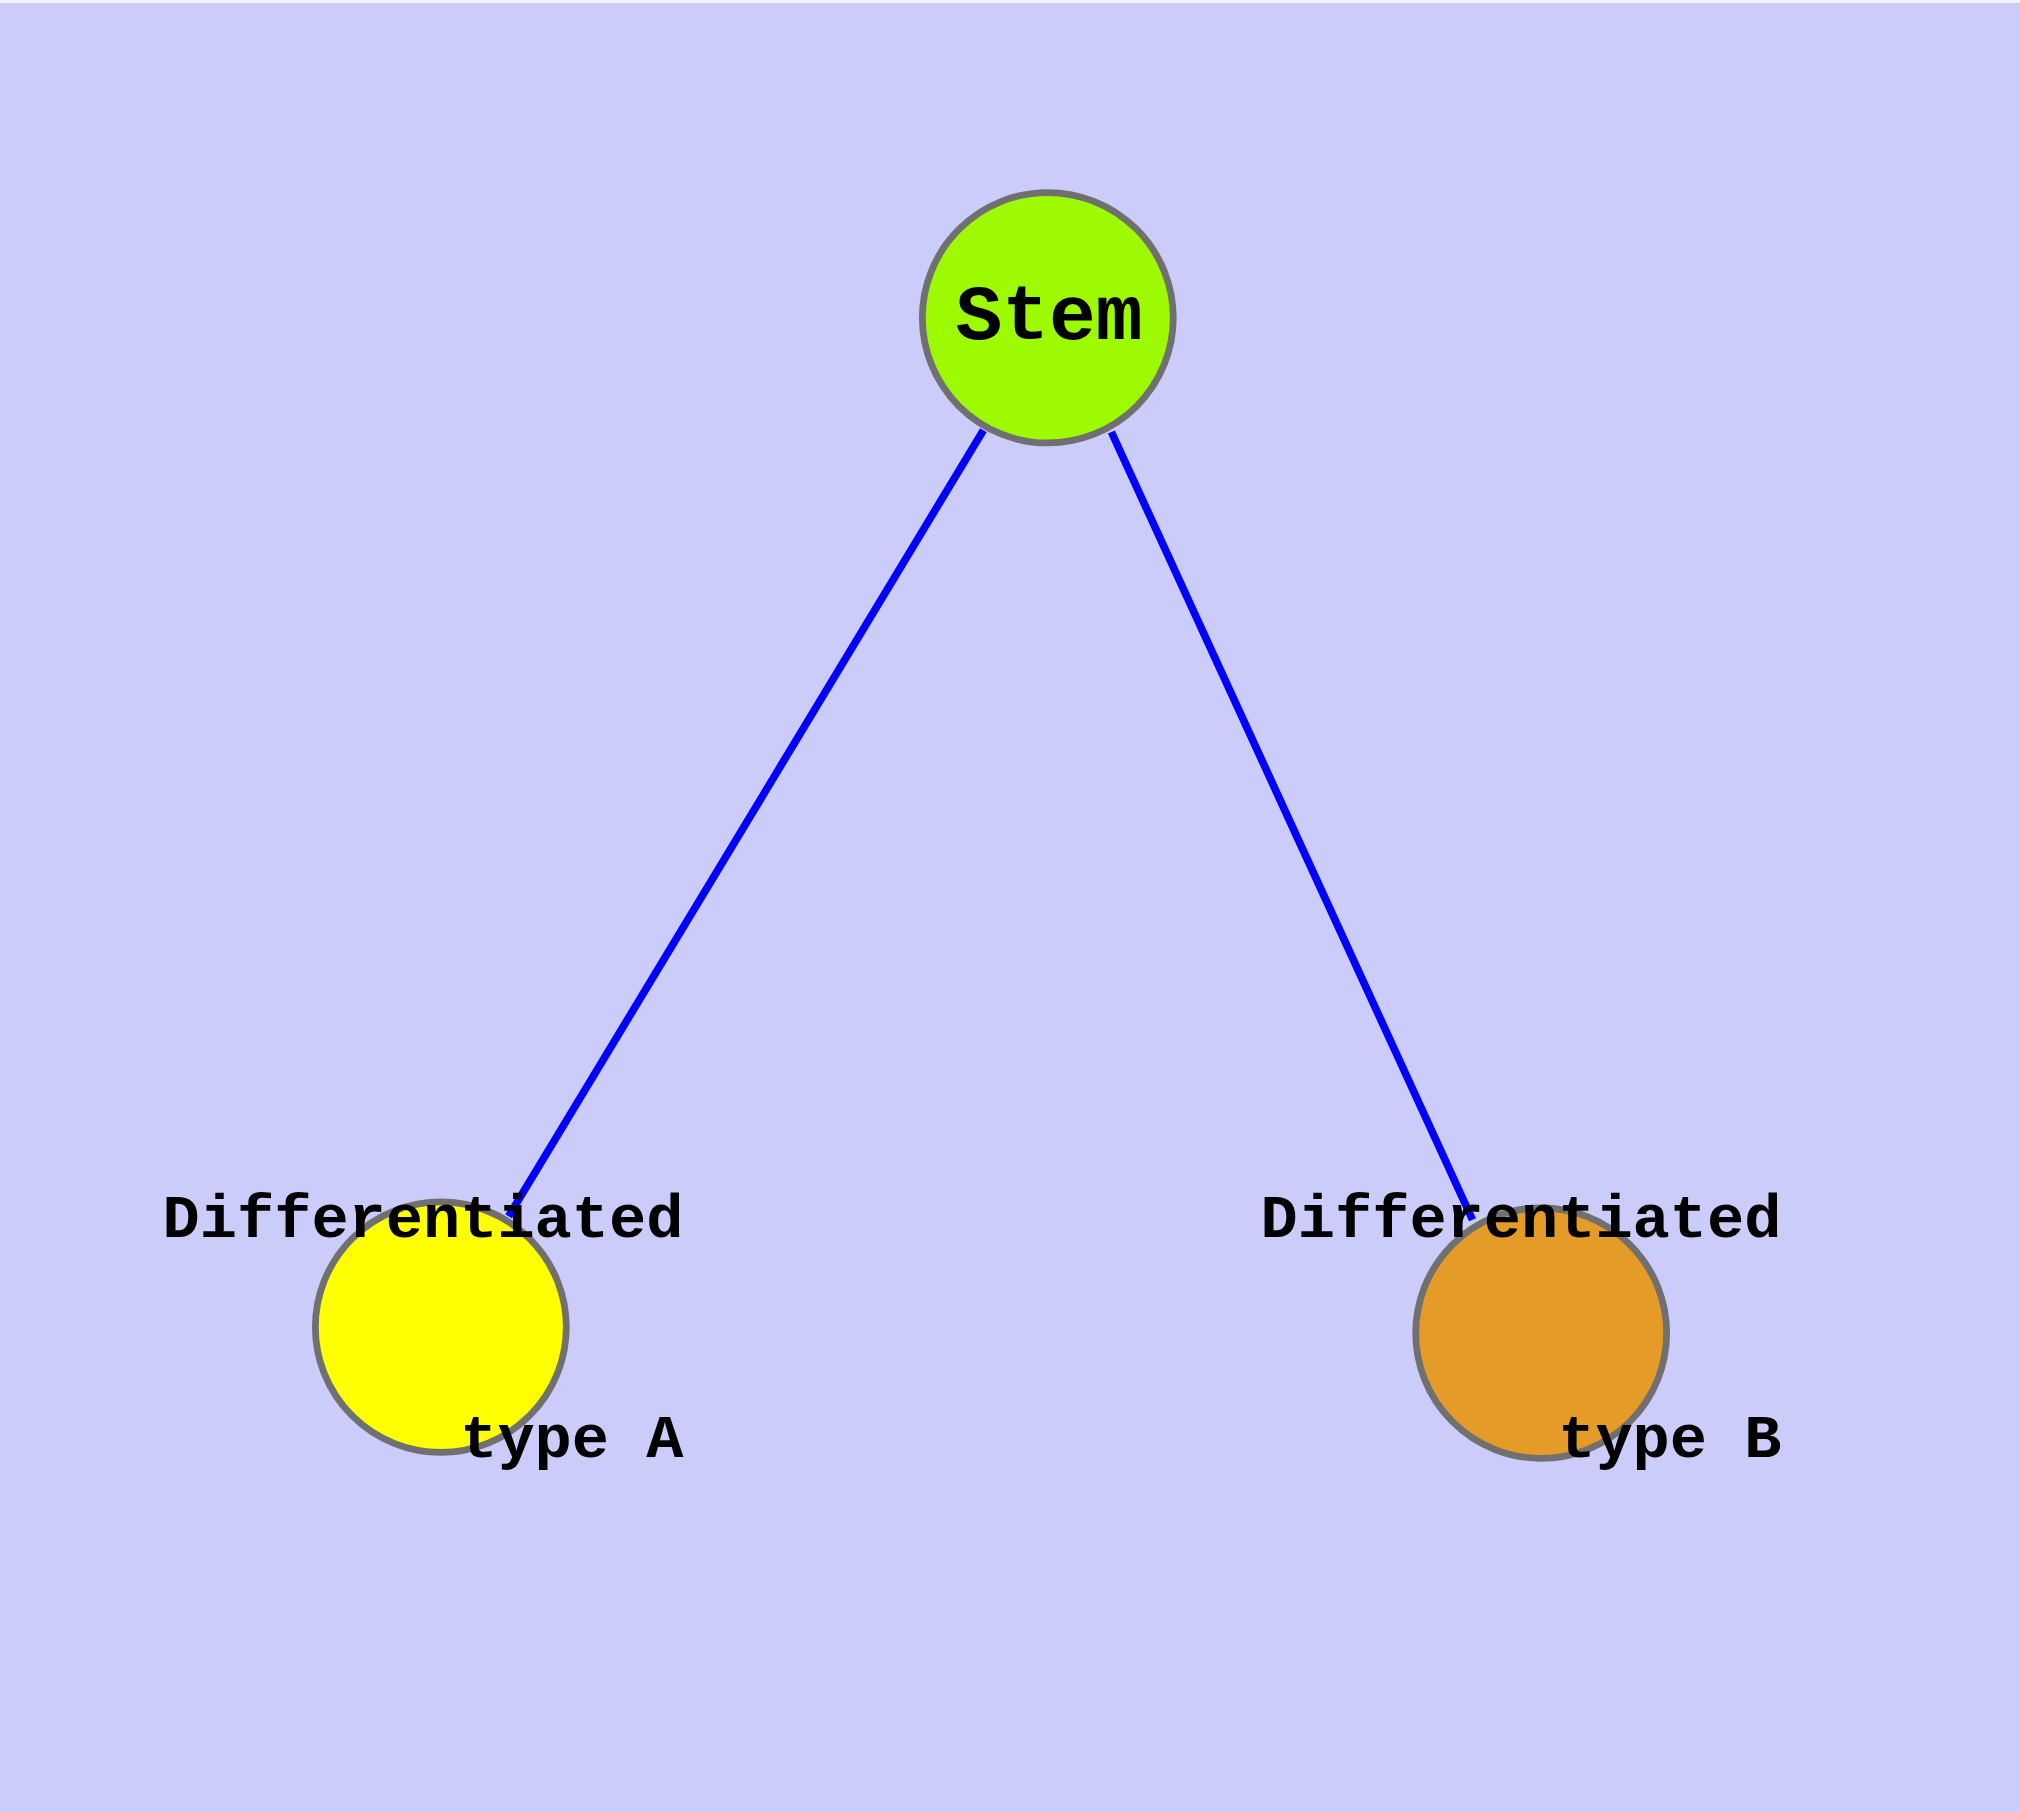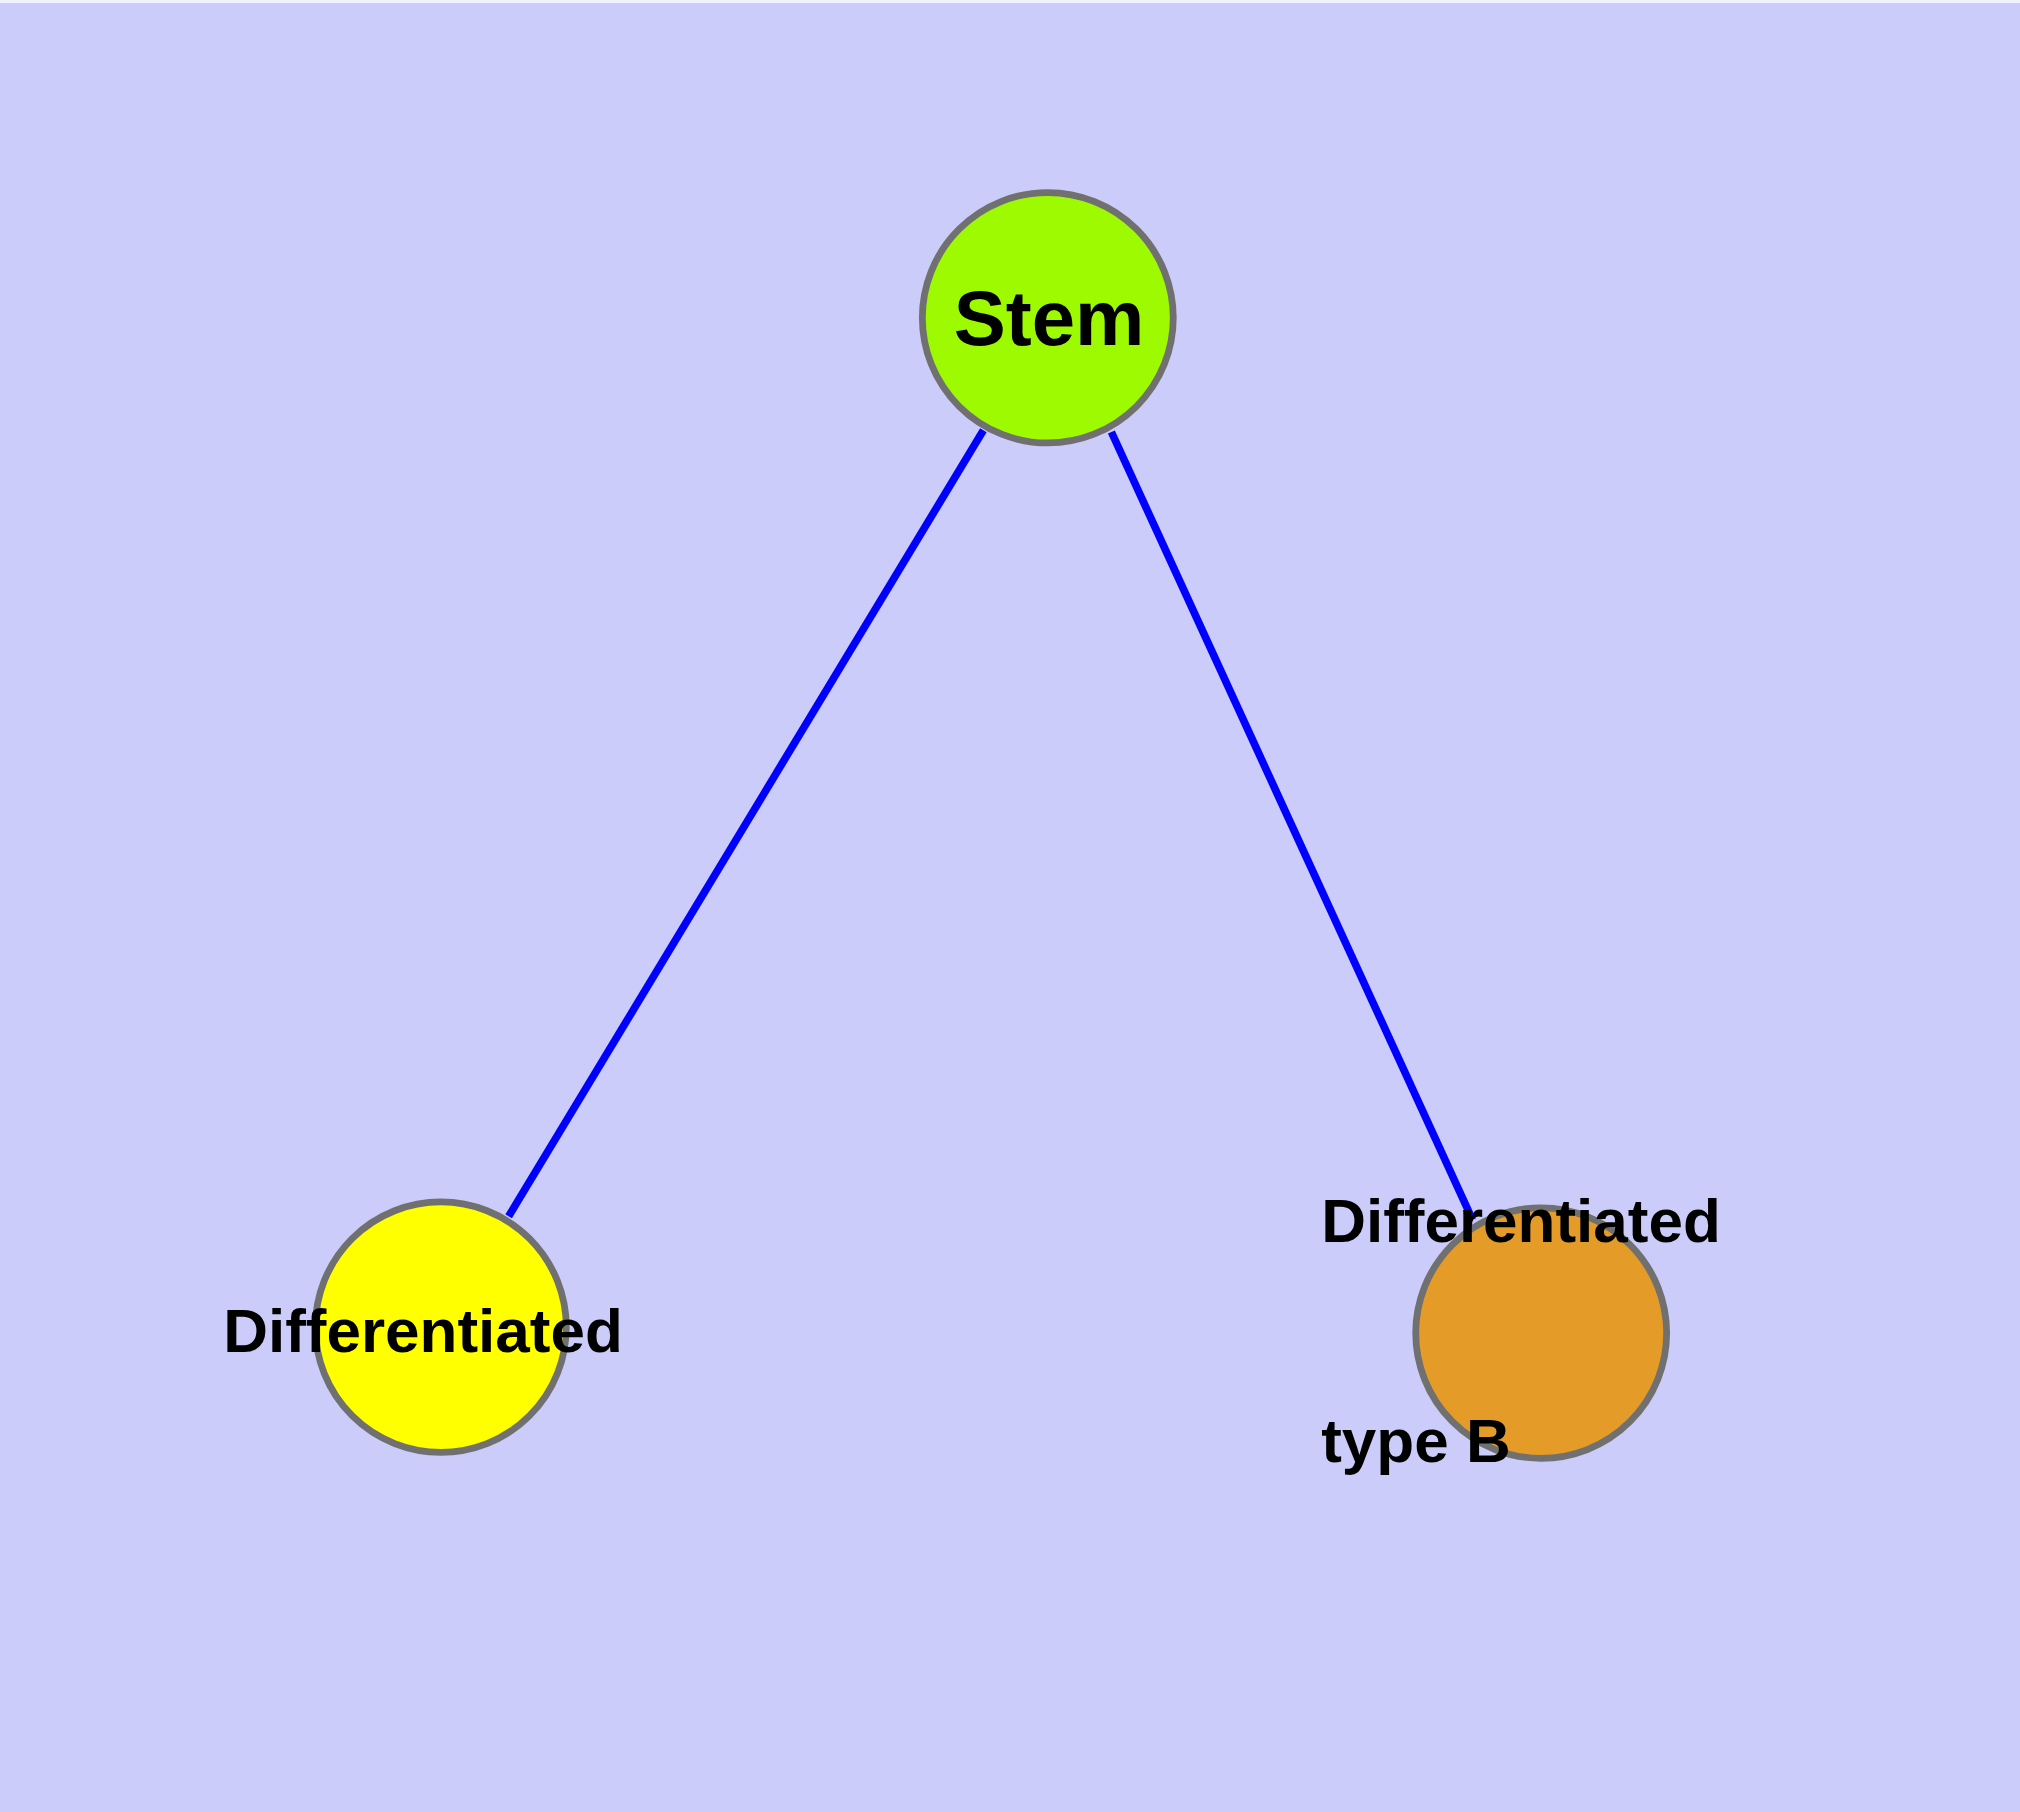--- a/index.html
+++ b/index.html
@@ -22,23 +22,23 @@
     position: absolute;
     left: 0;
     top: 0;
     width: 100%;
     height: 100%;
     display: block;
   }
   .node-label {
     position: absolute;
     color: #000000;
-    font-family: Liberation Sans, sans-serif;
+    font-family: Liberation Mono, monospace;
     font-weight: bold;
-    text-align: left;
+    text-align: right;
     white-space: pre;
     line-height: 1.18;
     transform: translate(-50%, -50%);
     pointer-events: none;
     user-select: none;
   }
   .label-root   { font-size: 78px; }
   .label-leaf   { font-size: 62px; }
 </style>
 </head>
@@ -57,20 +57,21 @@
       <circle cx="1236" cy="372" r="148" fill="#9efa00" stroke="#707070" stroke-width="8"></circle>
       <circle cx="520" cy="1565" r="148" fill="#ffff00" stroke="#707070" stroke-width="8"></circle>
       <circle cx="1818" cy="1572" r="148" fill="#e49b27" stroke="#707070" stroke-width="8"></circle>
     </g>
   </svg>
 
   <div class="node-label label-root" style="left: 1049px; top: 315px; color: rgb(0, 0, 0);">Stem</div>
 
   <div class="node-label label-leaf" style="left: 423px; top: 1328px; color: rgb(0, 0, 0);">
     <div>Differentiated</div>
+    <div>type A</div>
   </div>
 
   <div class="node-label label-leaf" style="left: 1521px; top: 1328px; color: rgb(0, 0, 0);">
     <div>Differentiated</div>
     <div>type B</div>
   </div>
 
 </div>
 
 

